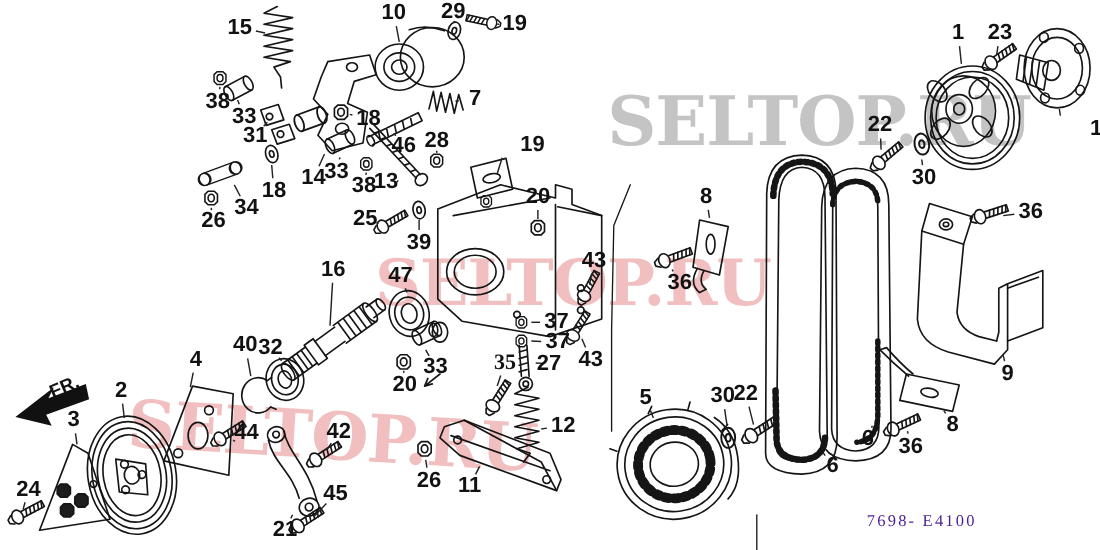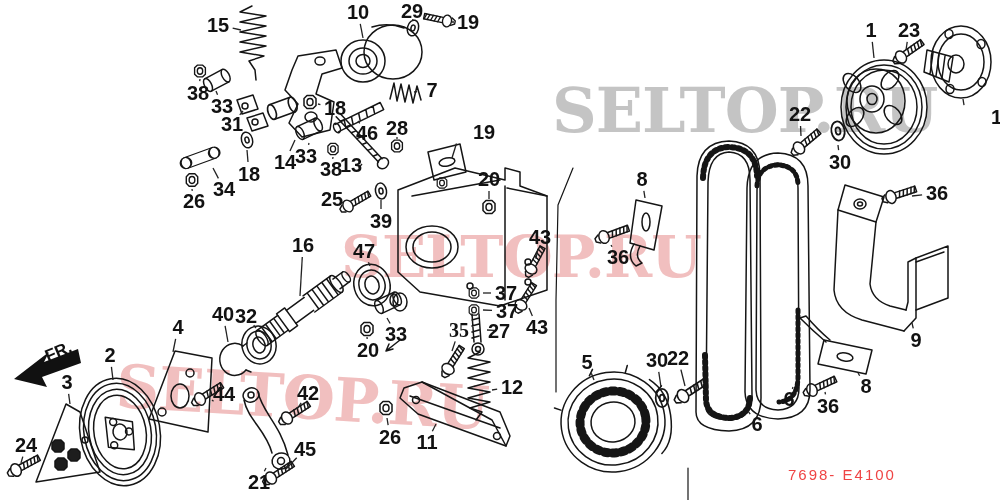--- a/index.html
+++ b/index.html
@@ -5,22 +5,22 @@
   html,body{margin:0;padding:0;background:#fff;}
   #stage{position:relative;width:1000px;height:500px;background:#fff;overflow:hidden;
          font-family:"Liberation Sans",sans-serif;}
   .wm{position:absolute;font-family:"DejaVu Serif",serif;font-weight:700;line-height:1;
       letter-spacing:-1px;white-space:nowrap;transform-origin:left top;pointer-events:none;}
   #art,#leader-svg{position:absolute;left:0;top:0;}
   #leader-svg{pointer-events:none;}
   #leader-svg line{stroke:#222;stroke-width:1.3;}
   .callout{position:absolute;transform:translate(-50%,-50%);font-size:20px;font-weight:600;
            color:#121212;white-space:nowrap;}
-  #part-code{position:absolute;left:788px;top:466px;font-family:Liberation Sans, sans-serif;
-             font-size:15px;letter-spacing:2px;color:#ef4444;}
+  #part-code{position:absolute;left:788px;top:466px;font-family:Liberation Serif, serif;
+             font-size:15px;letter-spacing:2px;color:#4c1d95;}
 </style>
 </head>
 <body>
 
 <div id="stage">
 
   <div id="wm-layer">
       <div class="wm" style="left: 552px; top: 80px; font-size: 62px; color: rgba(186, 186, 186, 0.85); transform: rotate(0deg);">SELTOP.RU</div>
       <div class="wm" style="left: 341px; top: 228px; font-size: 58px; color: rgba(238, 180, 180, 0.85); transform: rotate(0deg);">SELTOP.RU</div>
       <div class="wm" style="left: 118px; top: 356px; font-size: 60px; color: rgba(238, 180, 180, 0.85); transform: rotate(3.5deg);">SELTOP.RU</div>

